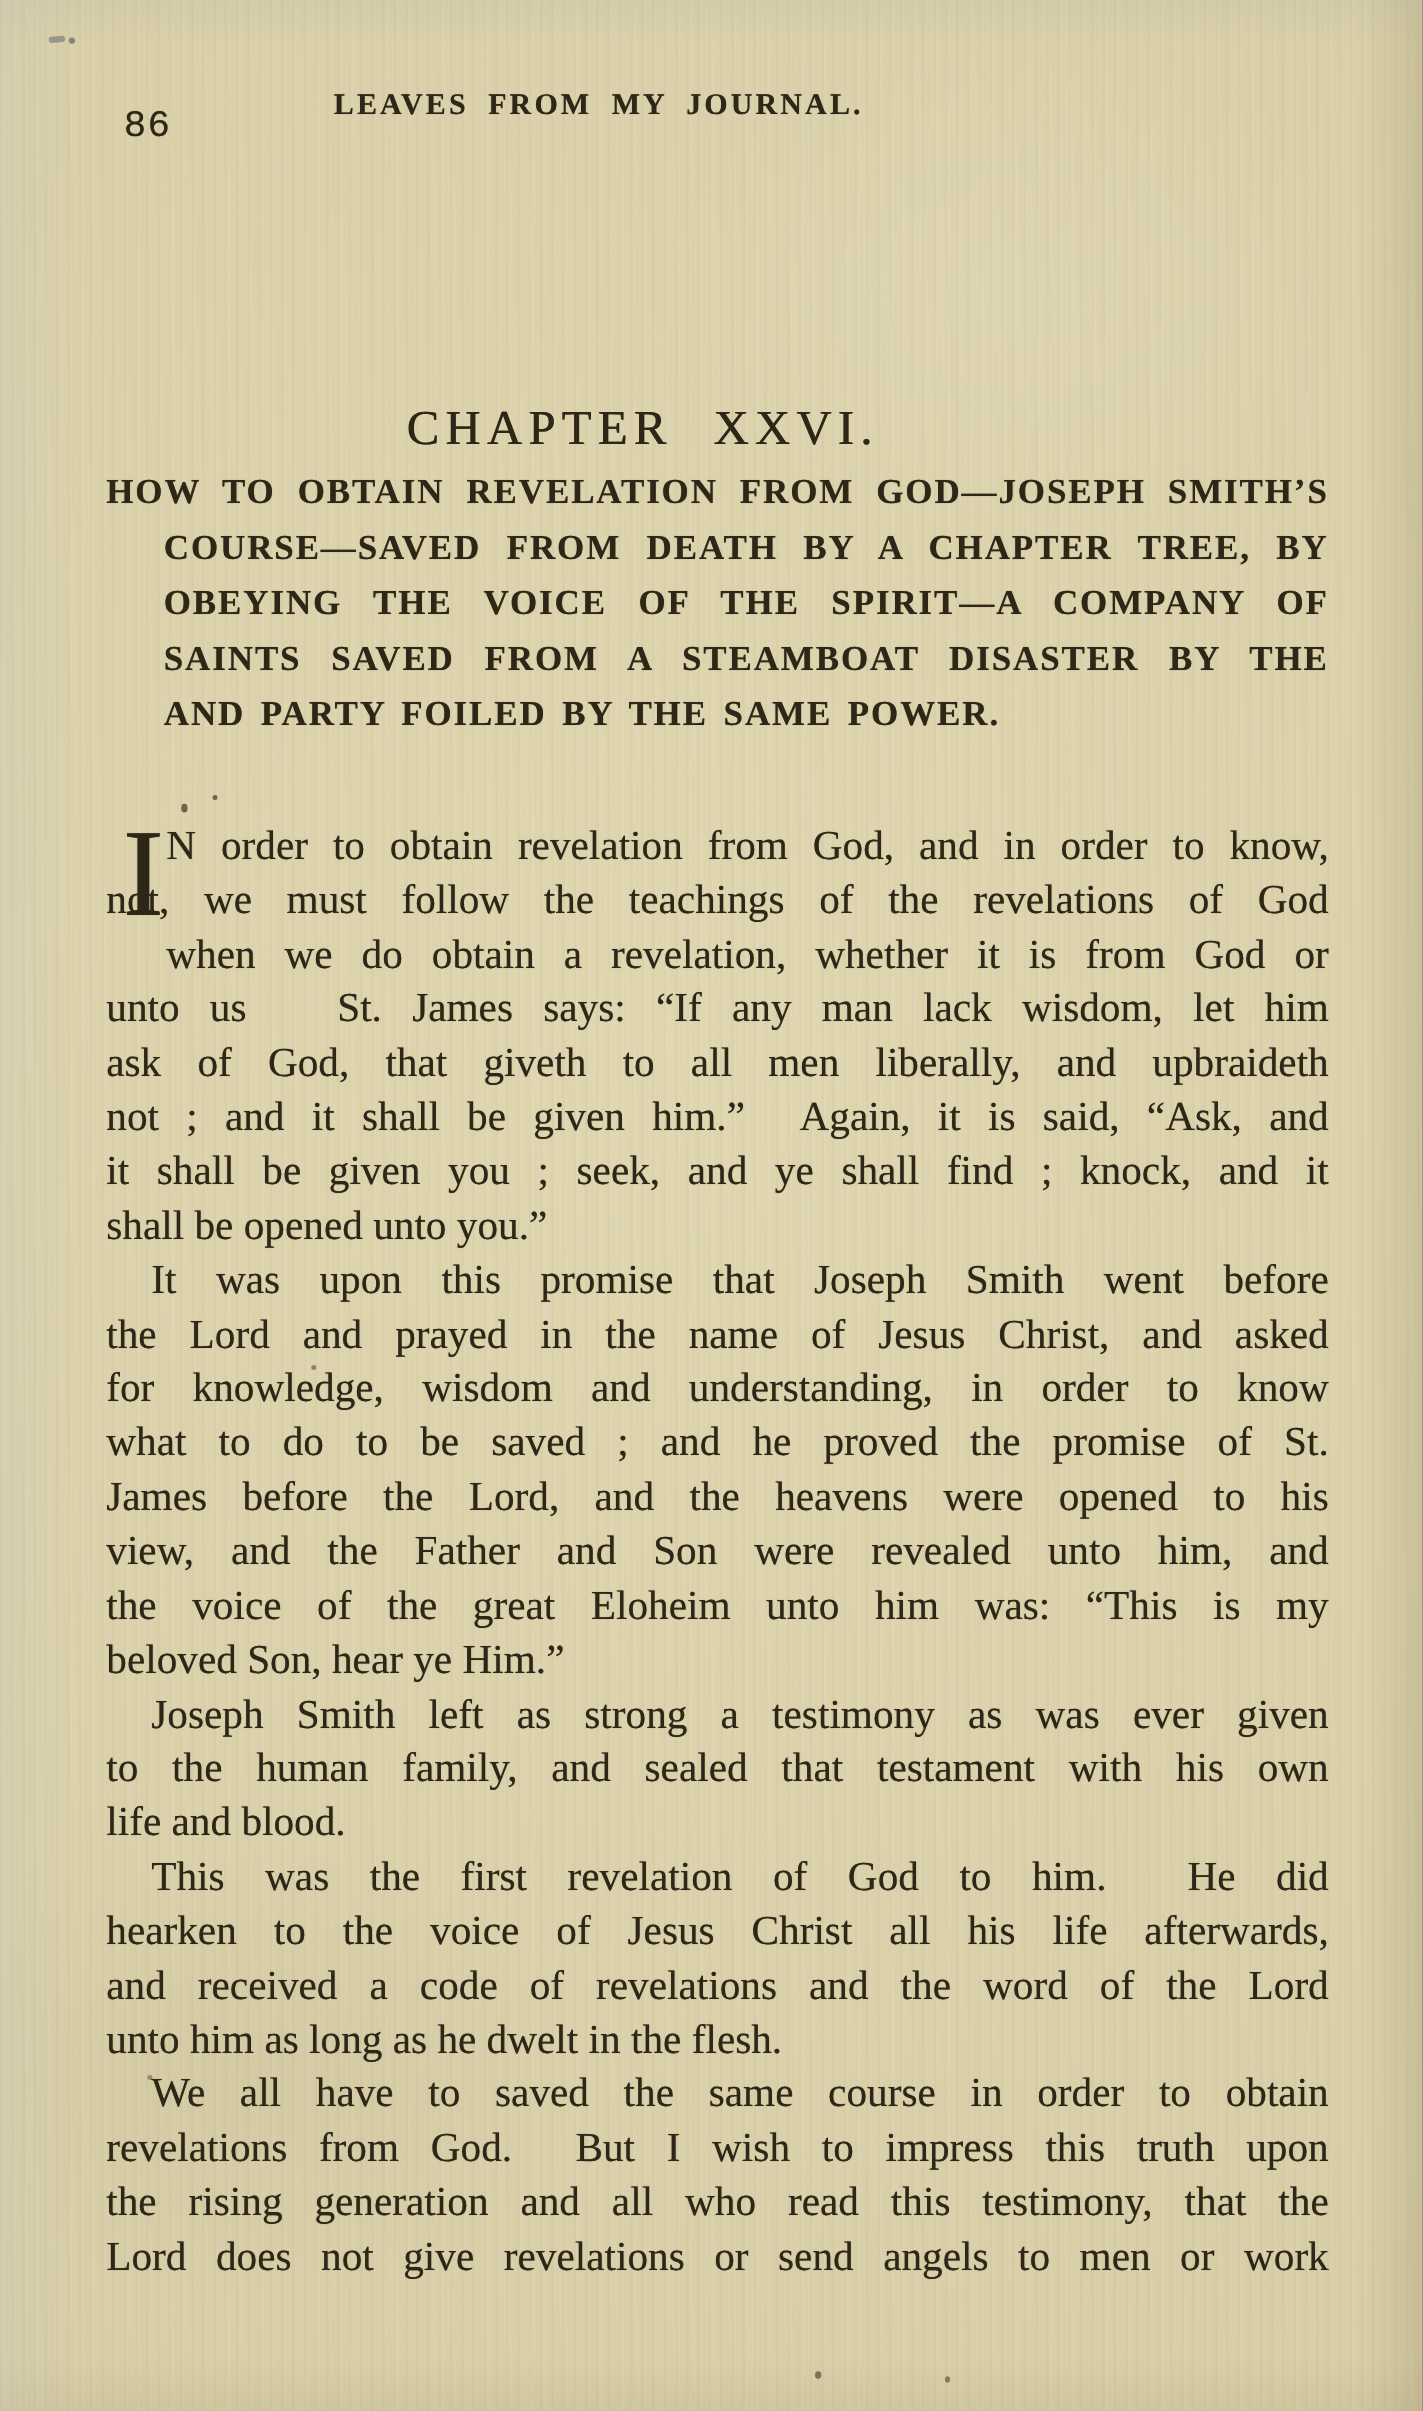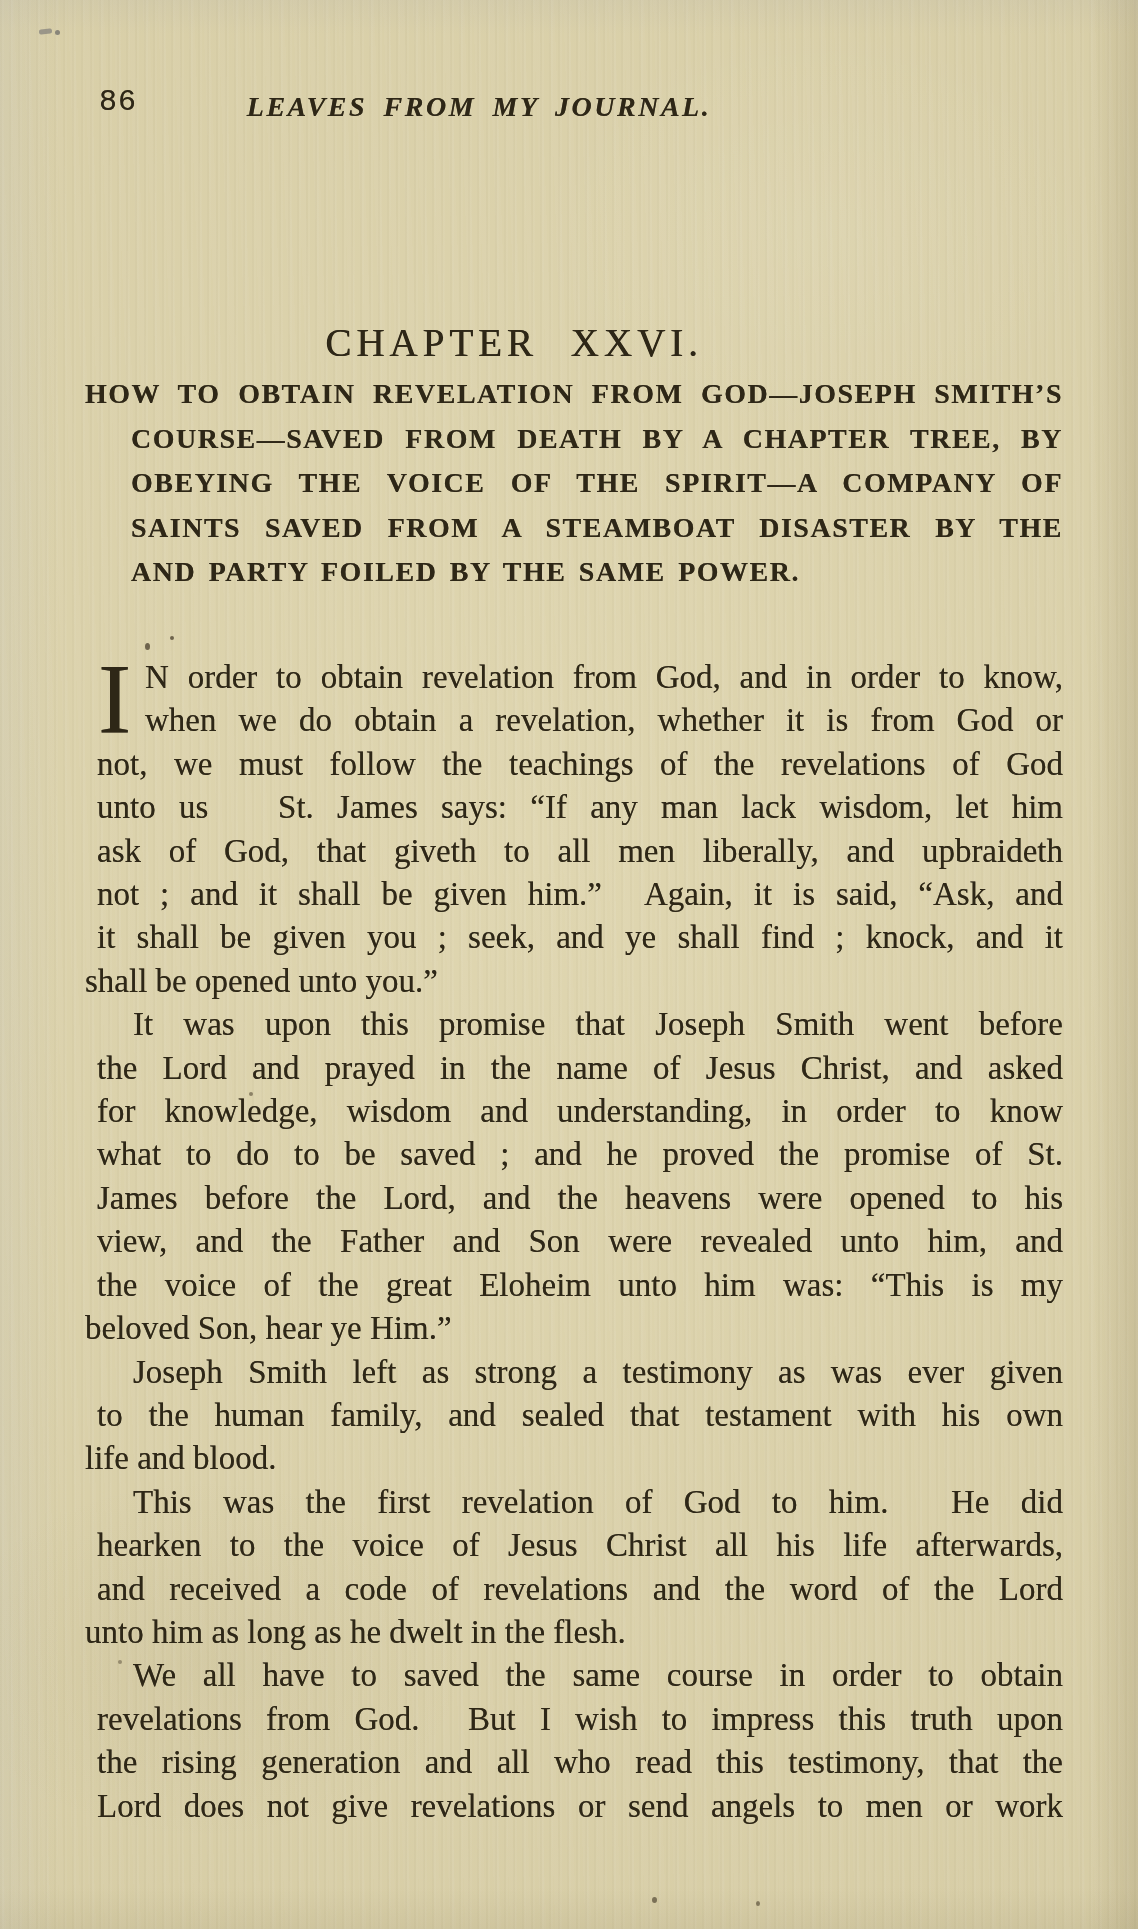--- a/index.html
+++ b/index.html
@@ -22,45 +22,44 @@
       repeating-linear-gradient(90deg, rgba(118,106,74,0.040) 0 2px, rgba(255,255,255,0.045) 2px 4px, rgba(0,0,0,0) 4px 9px),
       repeating-linear-gradient(88deg, rgba(255,255,255,0.030) 0 6px, rgba(0,0,0,0) 6px 15px);
   }
   .ink{ text-shadow:0 0 0.6px rgba(43,36,22,0.65); }
 
   .page-number{
     position:absolute; left:99px; top:85px;
     font-size:30px; letter-spacing:1px;font-family:Liberation Mono, monospace;
   }
   .running-head{
-    position:absolute; left:479px; top:91px; transform:translateX(-50%);
-    font-size:28px; font-weight:bold; letter-spacing:2.5px; word-spacing:7px;
+    position:absolute; left:479px; top:71px; transform:translateX(-50%);
+    font-size:24px; font-weight:bold; letter-spacing:2.5px; word-spacing:7px;
     white-space:nowrap;
-    font-style:italic;
   }
   .chapter-title{
     position:absolute; left:514px; top:320px; transform:translateX(-50%);
     font-size:39px; letter-spacing:5px; word-spacing:18px; white-space:nowrap;
     text-shadow:0.5px 0 0 currentColor;
   }
   .synopsis{
     position:absolute; left:85px; top:372px; width:978px;
     font-size:28px; font-weight:bold; letter-spacing:1.5px; word-spacing:4px;
     line-height:44.5px;
   }
   .syn-line.j{ text-align:justify; text-align-last:justify; }
   .syn-line.hang{ padding-left:46px; }
 
   .body-text{
     position:absolute; left:85px; top:656px; width:978px;
     font-size:33px; line-height:43.4px;
   }
   .para{ position:relative; }
   .line{ white-space:normal; }
-  .line.j{ text-align:justify; text-align-last:justify;margin-left:12px; }
+  .line.j{ text-align:justify; text-align-last:justify; }
   .line.dc-ind{ padding-left:48px; }
   .line.first-ind{ text-indent:36px; }
   .dropcap{
     position:absolute; left:13px; top:8px;
     font-size:100px; line-height:70px; height:70px;
     letter-spacing:0;
   }
 
   .speck{ position:absolute; background:#4a3f2c; border-radius:50%; opacity:0.75; }
 </style>
@@ -79,22 +78,22 @@
       <div class="syn-line j hang">COURSE—SAVED FROM DEATH BY A CHAPTER TREE, BY</div>
       <div class="syn-line j hang">OBEYING THE VOICE OF THE SPIRIT—A COMPANY OF</div>
       <div class="syn-line j hang">SAINTS SAVED FROM A STEAMBOAT DISASTER BY THE</div>
       <div class="syn-line hang">AND PARTY FOILED BY THE SAME POWER.</div>
     </div>
 
   <div class="body-text ink">
       <div class="para">
         <span class="dropcap ink">I</span>
         <div class="line j dc-ind">N order to obtain revelation from God, and in order to know,</div>
+        <div class="line j">not, we must follow the teachings of the revelations of God</div>
         <div class="line j dc-ind">when we do obtain a revelation, whether it is from God or</div>
-        <div class="line j">not, we must follow the teachings of the revelations of God</div>
         <div class="line j">unto us &nbsp; St. James says: “If any man lack wisdom, let him</div>
         <div class="line j">ask of God, that giveth to all men liberally, and upbraideth</div>
         <div class="line j">not ; and it shall be given him.” &nbsp;Again, it is said, “Ask, and</div>
         <div class="line j">it shall be given you ; seek, and ye shall find ; knock, and it</div>
         <div class="line">shall be opened unto you.”</div>
       </div>
       <div class="para">
         <div class="line j first-ind">It was upon this promise that Joseph Smith went before</div>
         <div class="line j">the Lord and prayed in the name of Jesus Christ, and asked</div>
         <div class="line j">for knowledge, wisdom and understanding, in order to know</div>

